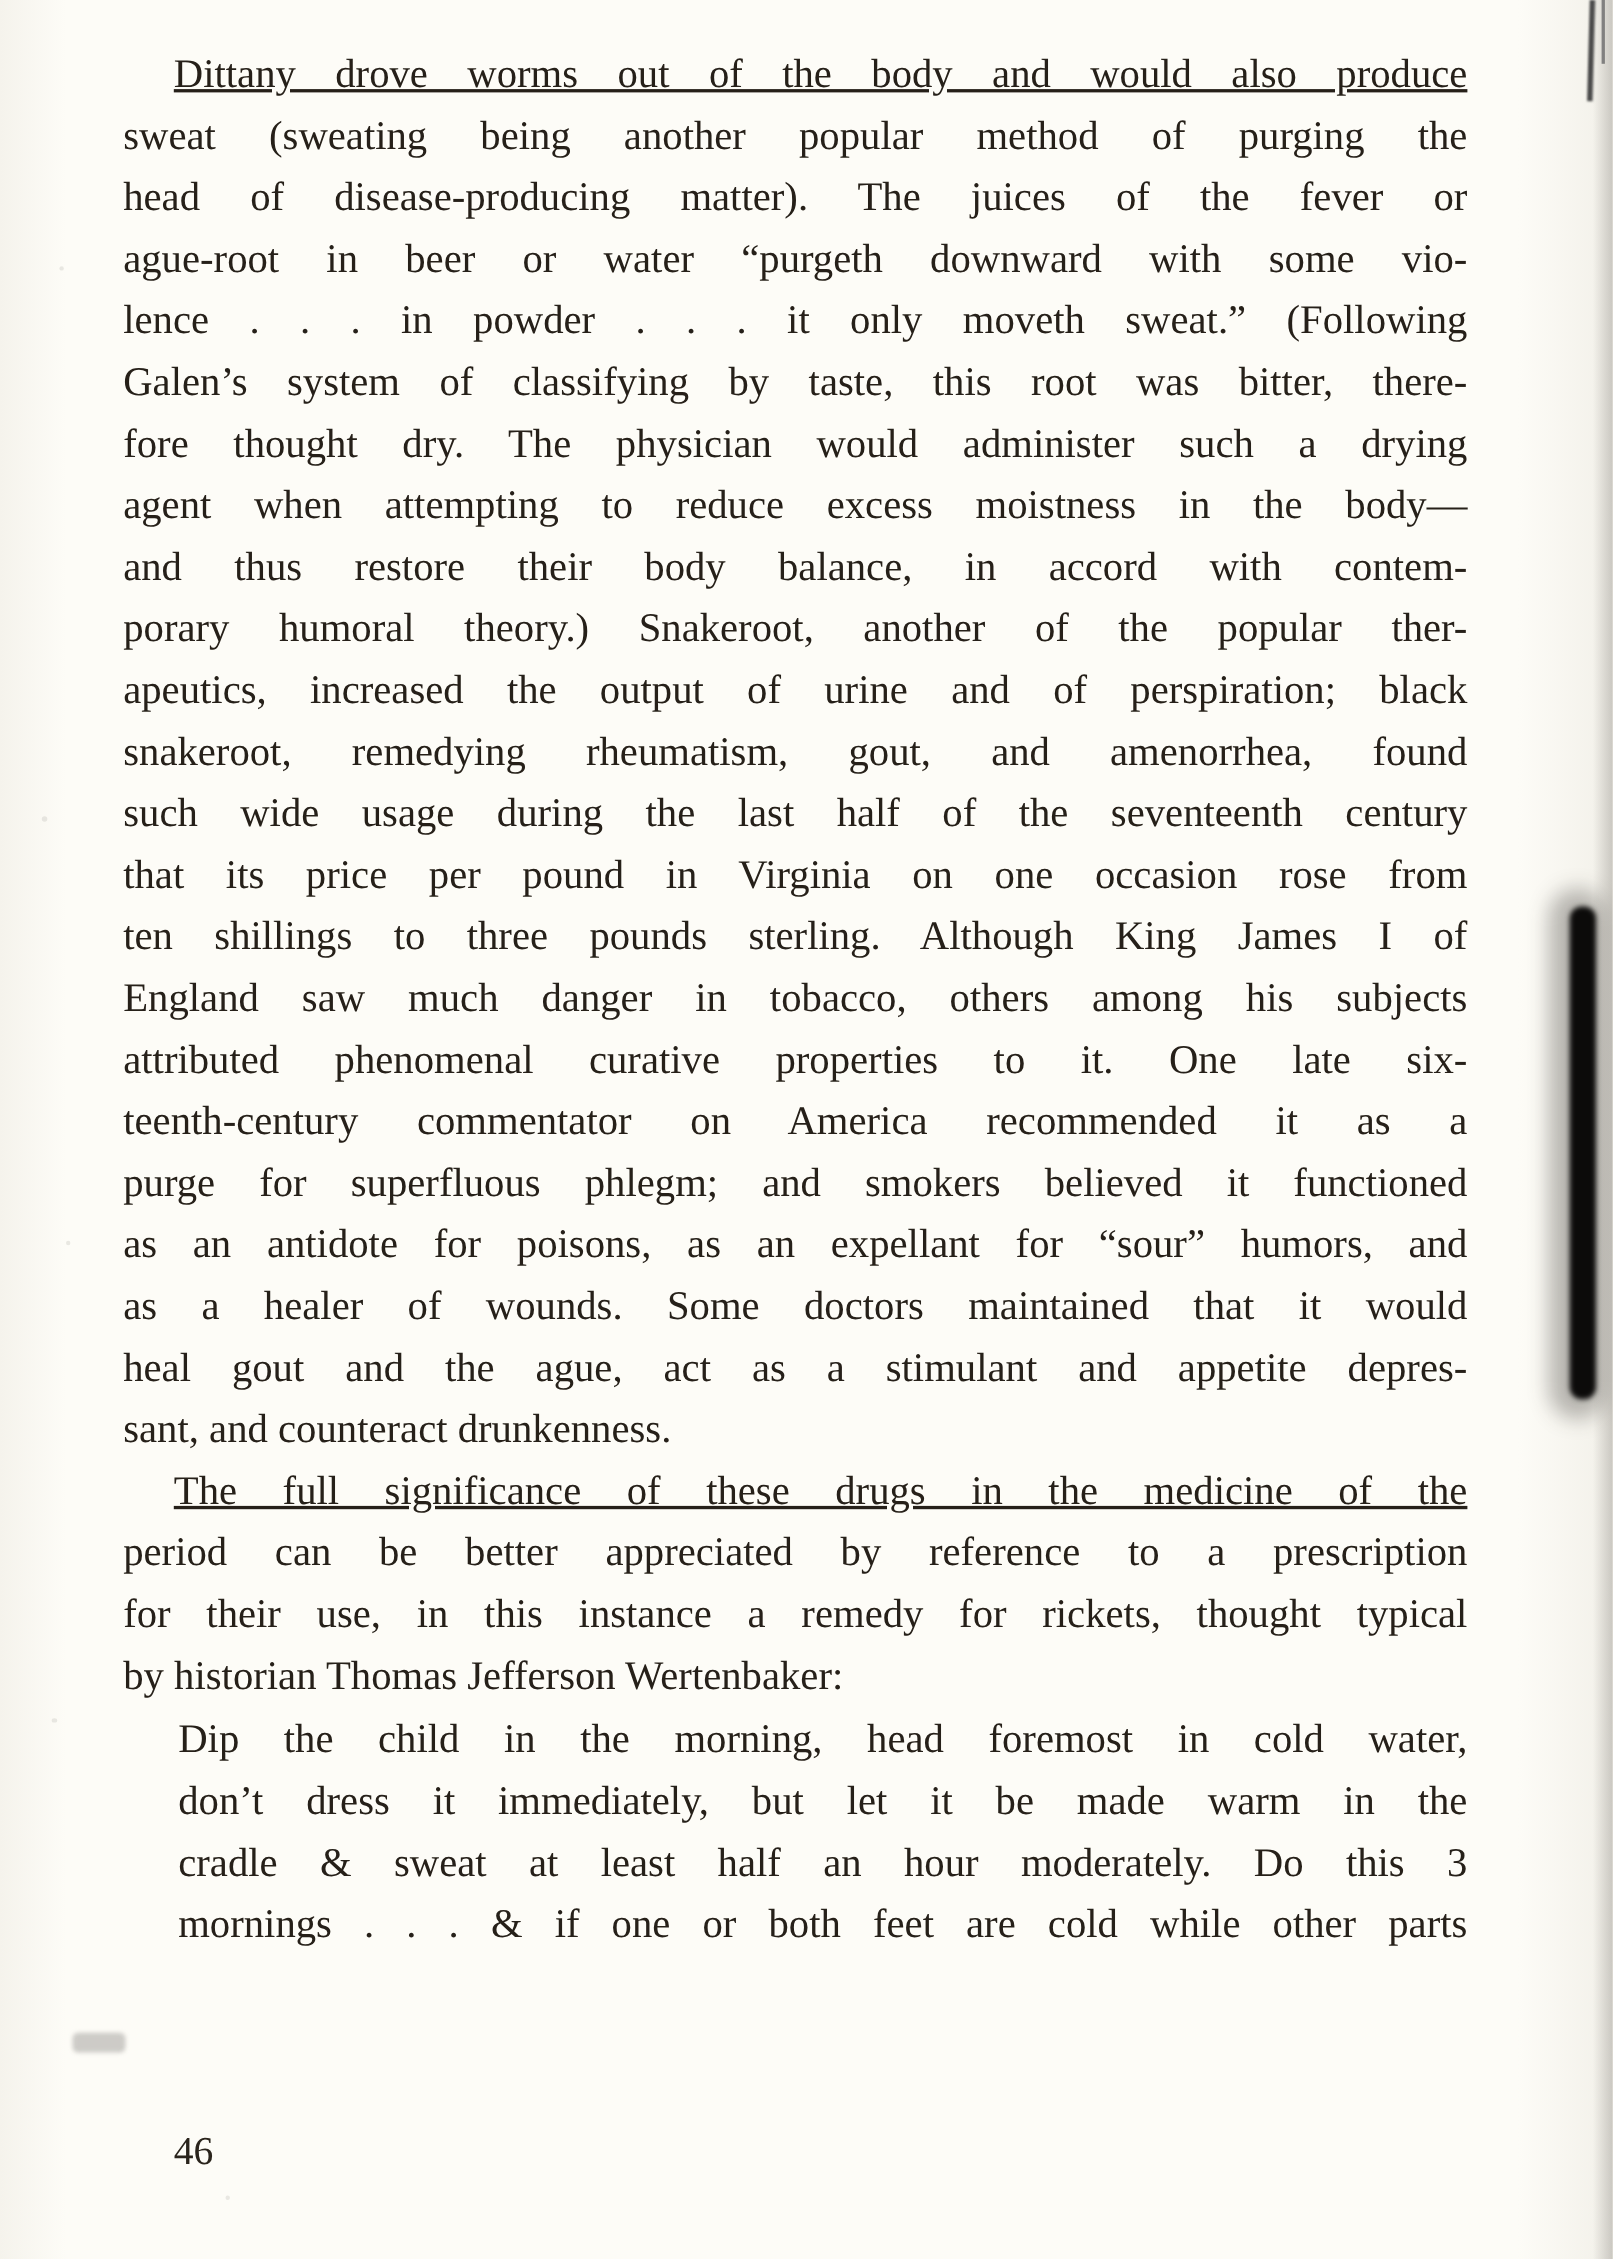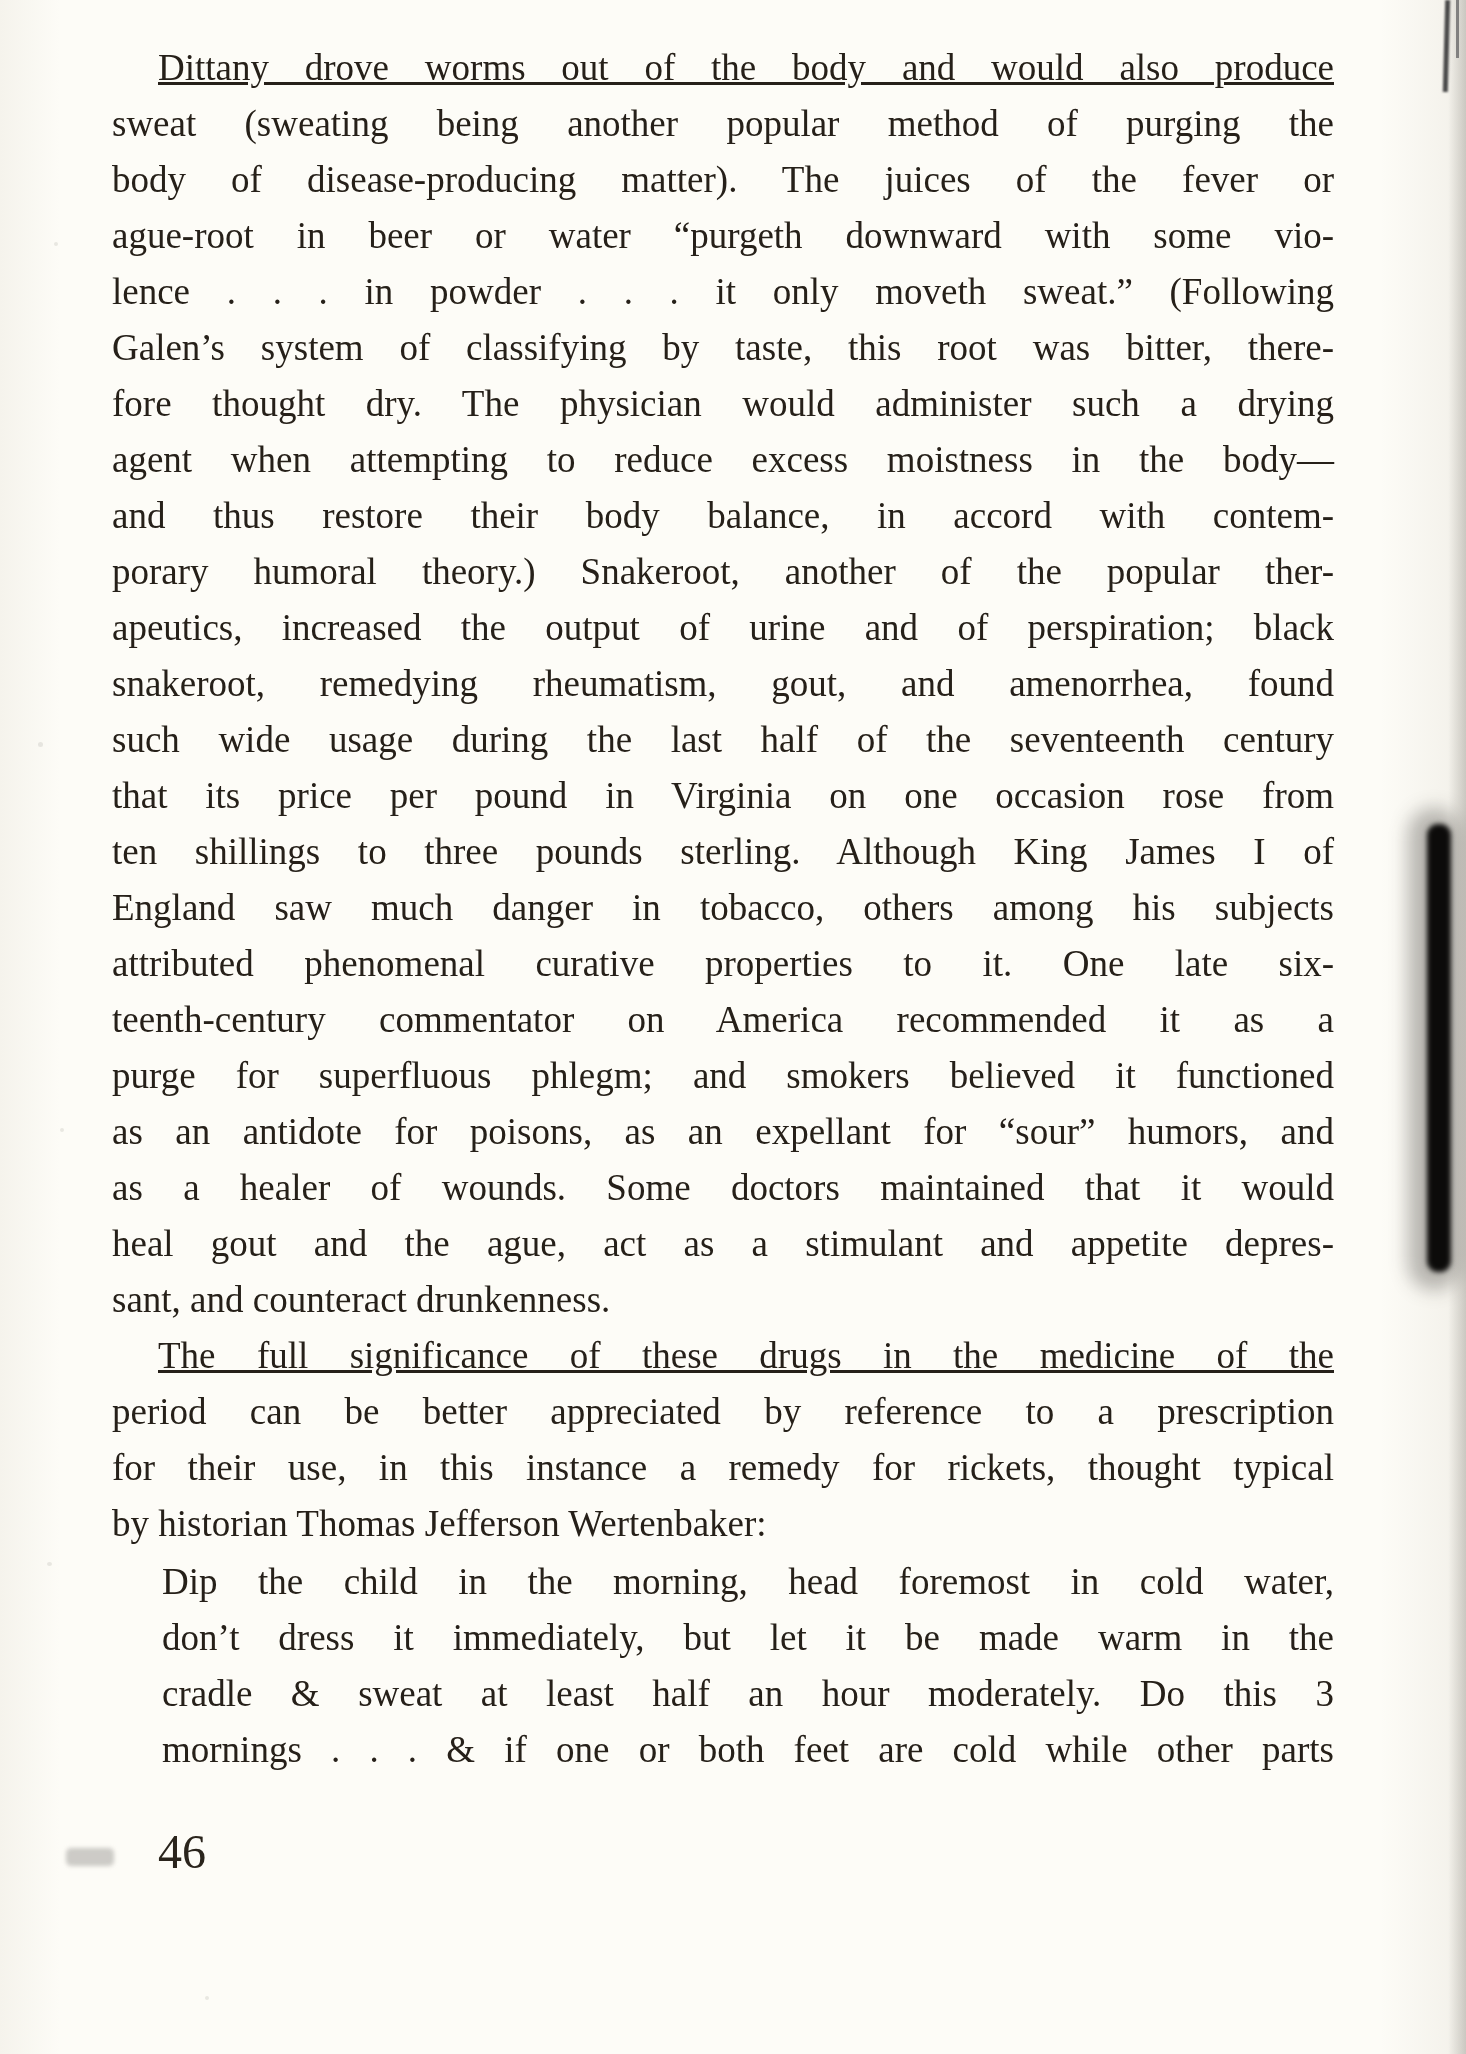--- a/index.html
+++ b/index.html
@@ -25,22 +25,22 @@
     line-height: 56px;
   }
   .line { text-align: justify; text-align-last: justify; }
   .line.last { text-align-last: left; }
   .justify-all .line.last { text-align-last: justify; }
   .para.indent .line:first-child { padding-left: 46px; text-decoration: underline; }
   .para.quote { padding-left: 50px; margin-top: 2px; }
   .page-number {
     position: absolute;
     left: 158px;
-    top: 1824px;
-    font-size: 48px;
+    top: 1934px;
+    font-size: 36px;
     color: #2a241c;
   }
   .artifact { position: absolute; pointer-events: none; }
   .smudge-halo {
     left: 1408px; top: 808px; width: 52px; height: 482px;
     background: rgba(35,32,30,0.30);
     border-radius: 26px;
     filter: blur(9px);
   }
   .smudge-core {
@@ -79,21 +79,21 @@
 </style>
 </head>
 <body>
 
 <div class="page">
 
   <div class="text-block">
     <div class="para indent">
         <div class="line">Dittany drove worms out of the body and would also produce</div>
         <div class="line">sweat (sweating being another popular method of purging the</div>
-        <div class="line">body of disease-producing matter). The juices of the fever or</div>
+        <div class="line">head of disease-producing matter). The juices of the fever or</div>
         <div class="line">ague-root in beer or water “purgeth downward with some vio-</div>
         <div class="line">lence . . . in powder . . . it only moveth sweat.” (Following</div>
         <div class="line">Galen’s system of classifying by taste, this root was bitter, there-</div>
         <div class="line">fore thought dry. The physician would administer such a drying</div>
         <div class="line">agent when attempting to reduce excess moistness in the body—</div>
         <div class="line">and thus restore their body balance, in accord with contem-</div>
         <div class="line">porary humoral theory.) Snakeroot, another of the popular ther-</div>
         <div class="line">apeutics, increased the output of urine and of perspiration; black</div>
         <div class="line">snakeroot, remedying rheumatism, gout, and amenorrhea, found</div>
         <div class="line">such wide usage during the last half of the seventeenth century</div>

